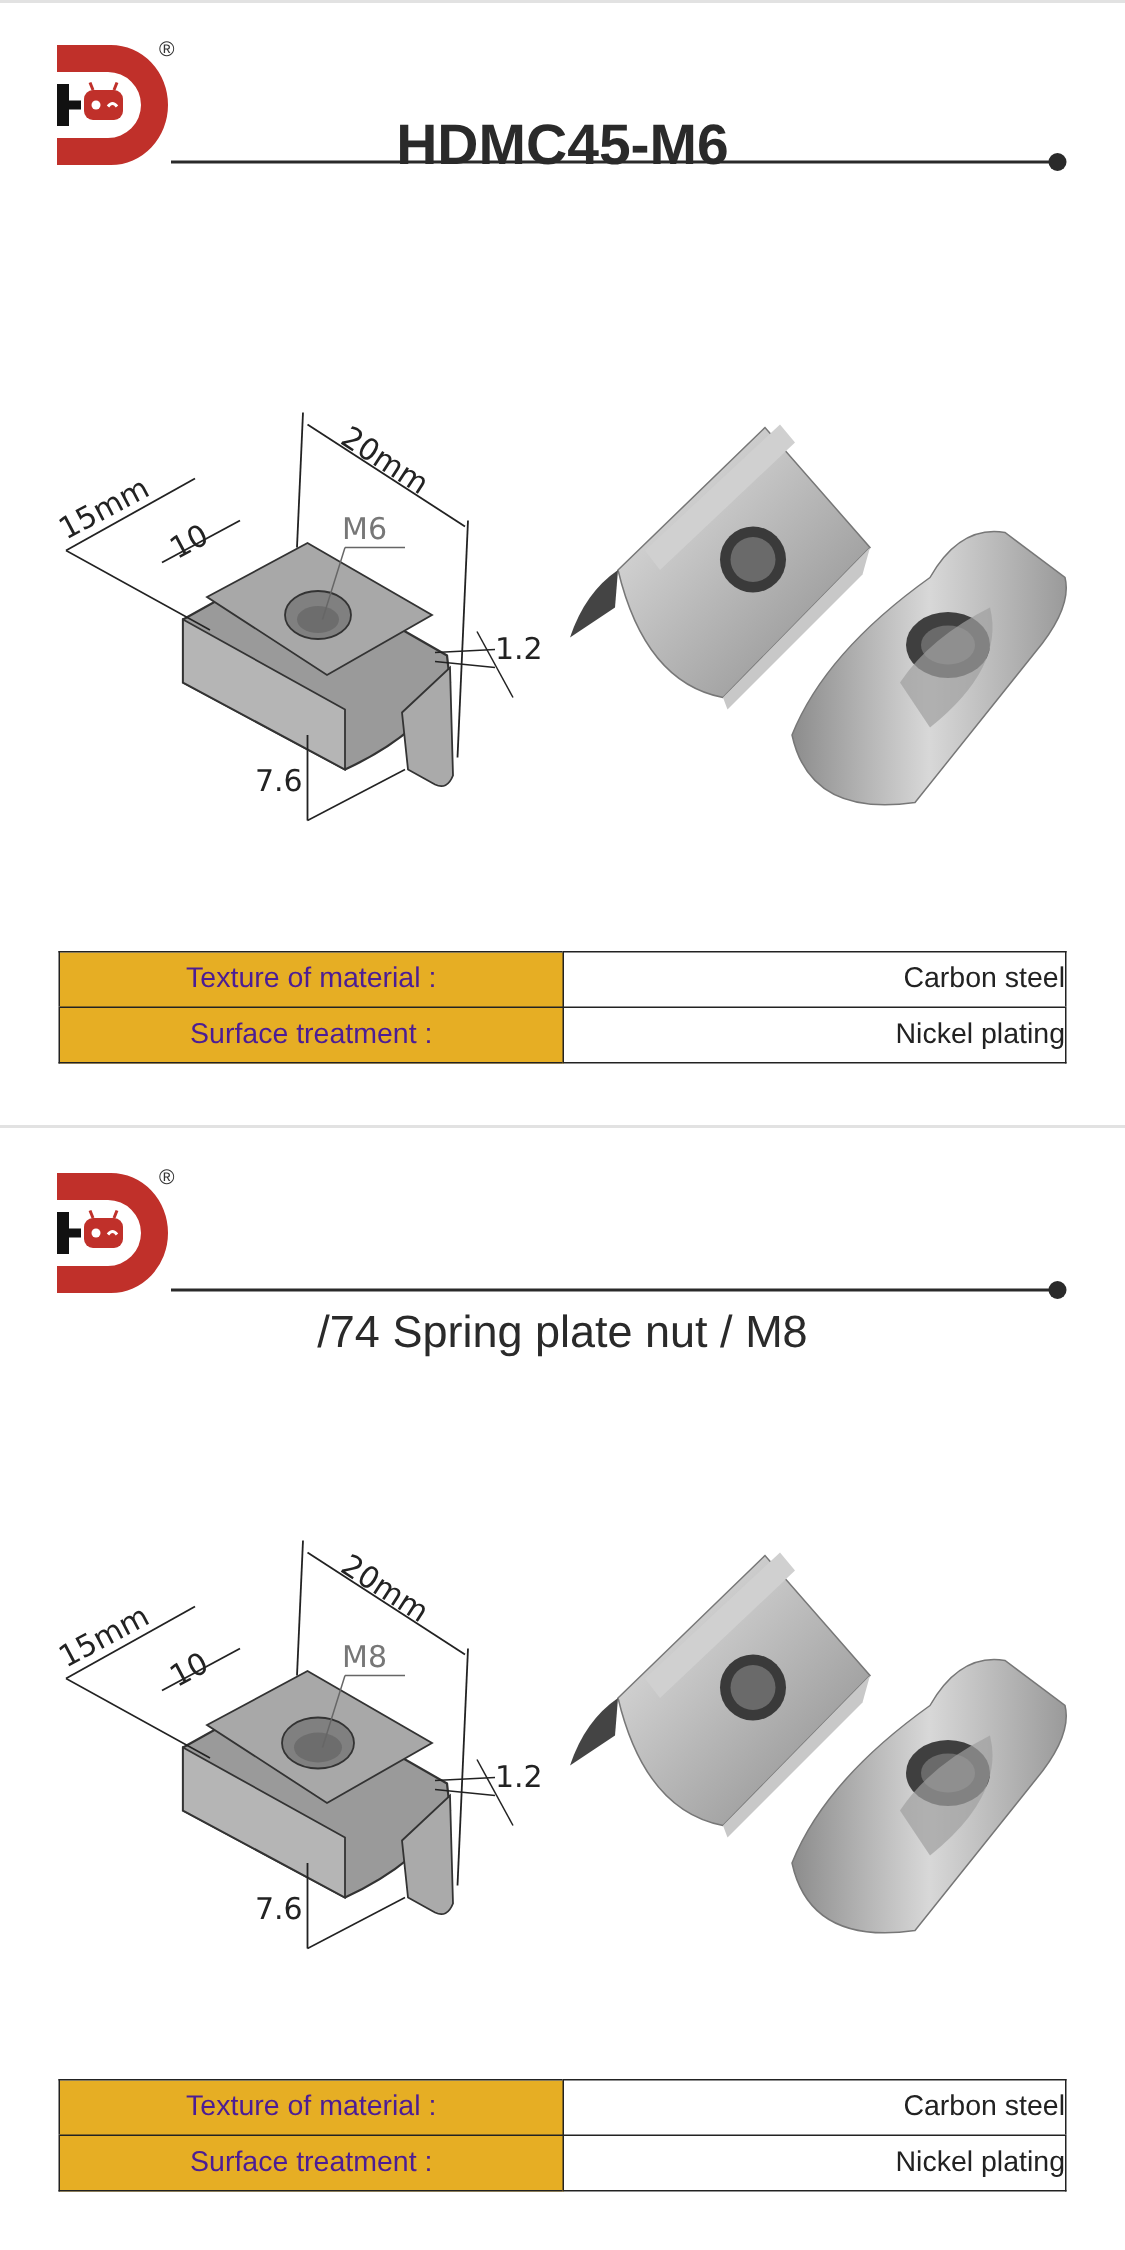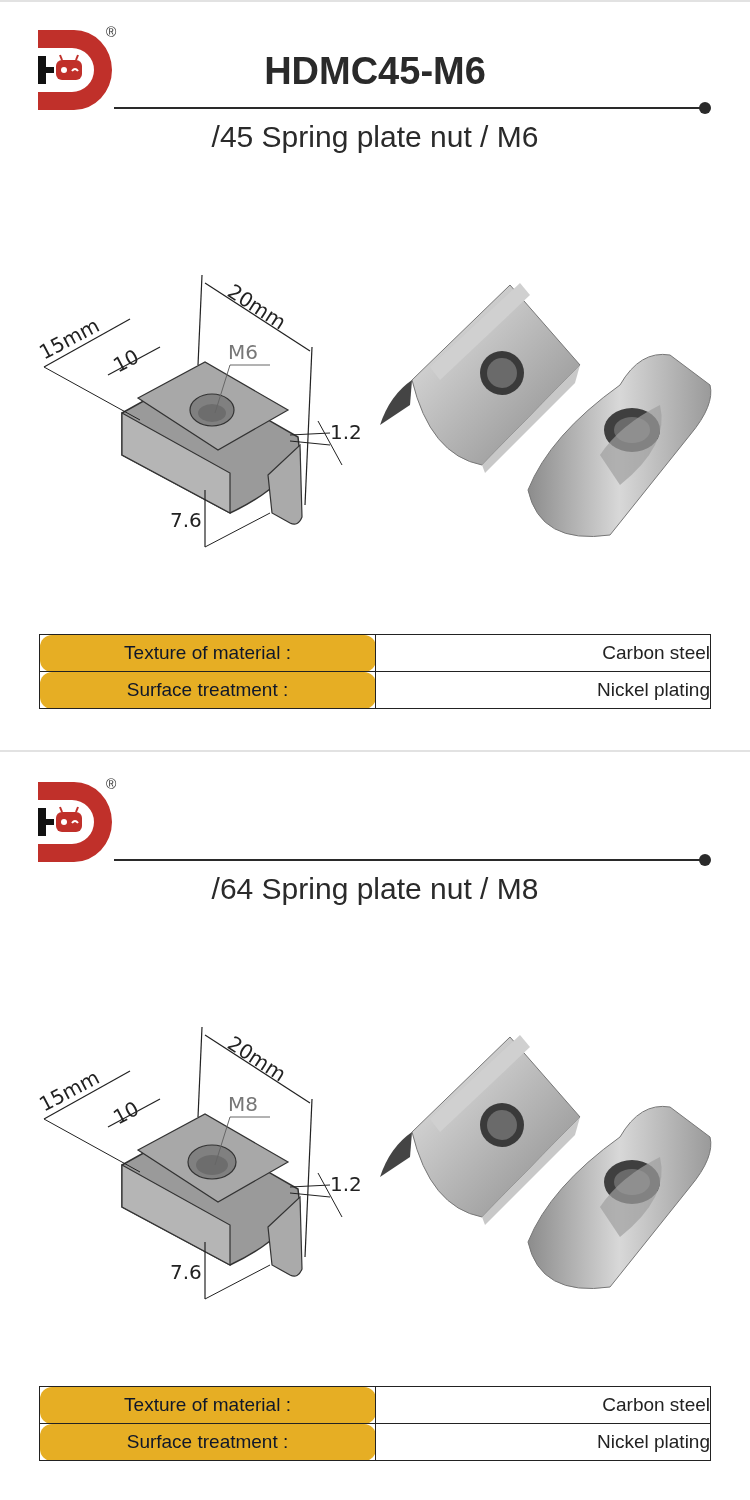--- a/index.html
+++ b/index.html
@@ -9,30 +9,30 @@
   .section { position: absolute; left: 0; width: 750px; height: 750px; }
   .section.s1 { top: 0; }
   .section.s2 { top: 750px; border-top: 2px solid #e2e2e2; }
   .logo { position: absolute; left: 38px; width: 76px; height: 80px; }
   .s1 .logo { top: 30px; }
   .s2 .logo { top: 30px; }
   .reg { position: absolute; left: 106px; font-size: 14px; color: #333; }
   .s1 .reg { top: 24px; }
   .s2 .reg { top: 24px; }
   .title { position: absolute; left: 0; width: 750px; text-align: center; font-weight: bold; font-size: 38px; color: #2a2a2a; letter-spacing: 0px; }
-  .s1 .title { top: 50px; }
+  .s1 .title { top: 76px; }
   .s2 .title { top: 60px; }
   .rule { position: absolute; left: 114px; width: 592px; height: 2px; background: #2a2a2a; top: 107px; }
   .dot { position: absolute; left: 699px; top: 102px; width: 12px; height: 12px; border-radius: 50%; background: #2a2a2a; }
   .subtitle { position: absolute; left: 0; width: 750px; text-align: center; font-size: 30px; color: #2a2a2a; top: 120px; }
   .drawing { position: absolute; left: 30px; top: 255px; width: 340px; height: 310px; }
   .photo { position: absolute; left: 370px; top: 255px; width: 360px; height: 310px; }
   .spec-table { position: absolute; left: 39px; top: 634px; width: 672px; border-collapse: collapse; border: 1px solid #222; }
   .spec-row { height: 37px; }
-  .spec-label { width: 336px; background: #e6ae24; color: #0f172a; font-size: 19px; text-align: center; border-bottom: 1px solid #222; border-right: 1px solid #222; border-radius: 12px; }
+  .spec-label { width: 336px; background: #e6ae24; color: #4c1d95; font-size: 19px; text-align: center; border-bottom: 1px solid #222; border-right: 1px solid #222; }
   .spec-value { background: #ffffff; color: #222; font-size: 19px; text-align: right; border-bottom: 1px solid #222; }
   .spec-row:last-child .spec-label, .spec-row:last-child .spec-value { border-bottom: none; }
   .dim-text { font-family: "DejaVu Sans", sans-serif; }
 </style>
 </head>
 <body>
 
 <div class="topbar"></div>
 
 <div class="section s1">
@@ -43,21 +43,20 @@
     <rect x="18" y="30" width="26" height="20" rx="6" fill="#c0302a"></rect>
     <circle cx="26" cy="40" r="3" fill="#fff"></circle>
     <path d="M34 41 q3 -4 6 0" stroke="#fff" stroke-width="2" fill="none"></path>
     <line x1="24" y1="30" x2="22" y2="25" stroke="#c0302a" stroke-width="2"></line>
     <line x1="38" y1="30" x2="40" y2="25" stroke="#c0302a" stroke-width="2"></line>
   </svg>
   <span class="reg">®</span>
   <div class="title">HDMC45-M6</div>
   <div class="rule"></div>
   <div class="dot"></div>
-  <div class="subtitle">/45 Spring plate nut / M6</div>
 
   <svg class="drawing" viewBox="0 0 340 310">
 
     <path d="M92 158 L160 120 L268 182 L270 200 Q250 235 200 258 L92 200 Z" fill="#9a9a9a" stroke="#333" stroke-width="1.5"></path>
     <path d="M92 158 L92 200 L200 258 L200 218 Z" fill="#b5b5b5" stroke="#333" stroke-width="1.2"></path>
     <path d="M108 143 L175 107 L258 155 L188 195 Z" fill="#a8a8a8" stroke="#333" stroke-width="1.2"></path>
     <ellipse cx="182" cy="155" rx="22" ry="16" fill="#808080" stroke="#333" stroke-width="1.2"></ellipse>
     <ellipse cx="182" cy="158" rx="14" ry="9" fill="#6d6d6d"></ellipse>
     <path d="M238 220 L270 190 L272 262 Q268 272 260 268 L242 258 Z" fill="#aaa" stroke="#333" stroke-width="1.2"></path>
 
@@ -128,21 +127,21 @@
     <rect x="8" y="37" width="8" height="6" fill="#111"></rect>
     <rect x="18" y="30" width="26" height="20" rx="6" fill="#c0302a"></rect>
     <circle cx="26" cy="40" r="3" fill="#fff"></circle>
     <path d="M34 41 q3 -4 6 0" stroke="#fff" stroke-width="2" fill="none"></path>
     <line x1="24" y1="30" x2="22" y2="25" stroke="#c0302a" stroke-width="2"></line>
     <line x1="38" y1="30" x2="40" y2="25" stroke="#c0302a" stroke-width="2"></line>
   </svg>
   <span class="reg">®</span>
   <div class="rule"></div>
   <div class="dot"></div>
-  <div class="subtitle">/64 Spring plate nut / M8</div>
+  <div class="subtitle">/74 Spring plate nut / M8</div>
 
   <svg class="drawing" viewBox="0 0 340 310">
     <path d="M92 158 L160 120 L268 182 L270 200 Q250 235 200 258 L92 200 Z" fill="#9a9a9a" stroke="#333" stroke-width="1.5"></path>
     <path d="M92 158 L92 200 L200 258 L200 218 Z" fill="#b5b5b5" stroke="#333" stroke-width="1.2"></path>
     <path d="M108 143 L175 107 L258 155 L188 195 Z" fill="#a8a8a8" stroke="#333" stroke-width="1.2"></path>
     <ellipse cx="182" cy="155" rx="24" ry="17" fill="#808080" stroke="#333" stroke-width="1.2"></ellipse>
     <ellipse cx="182" cy="158" rx="16" ry="10" fill="#6d6d6d"></ellipse>
     <path d="M238 220 L270 190 L272 262 Q268 272 260 268 L242 258 Z" fill="#aaa" stroke="#333" stroke-width="1.2"></path>
     <line x1="14" y1="112" x2="100" y2="64" stroke="#222" stroke-width="1.2"></line>
     <line x1="14" y1="112" x2="110" y2="165" stroke="#222" stroke-width="1"></line>

